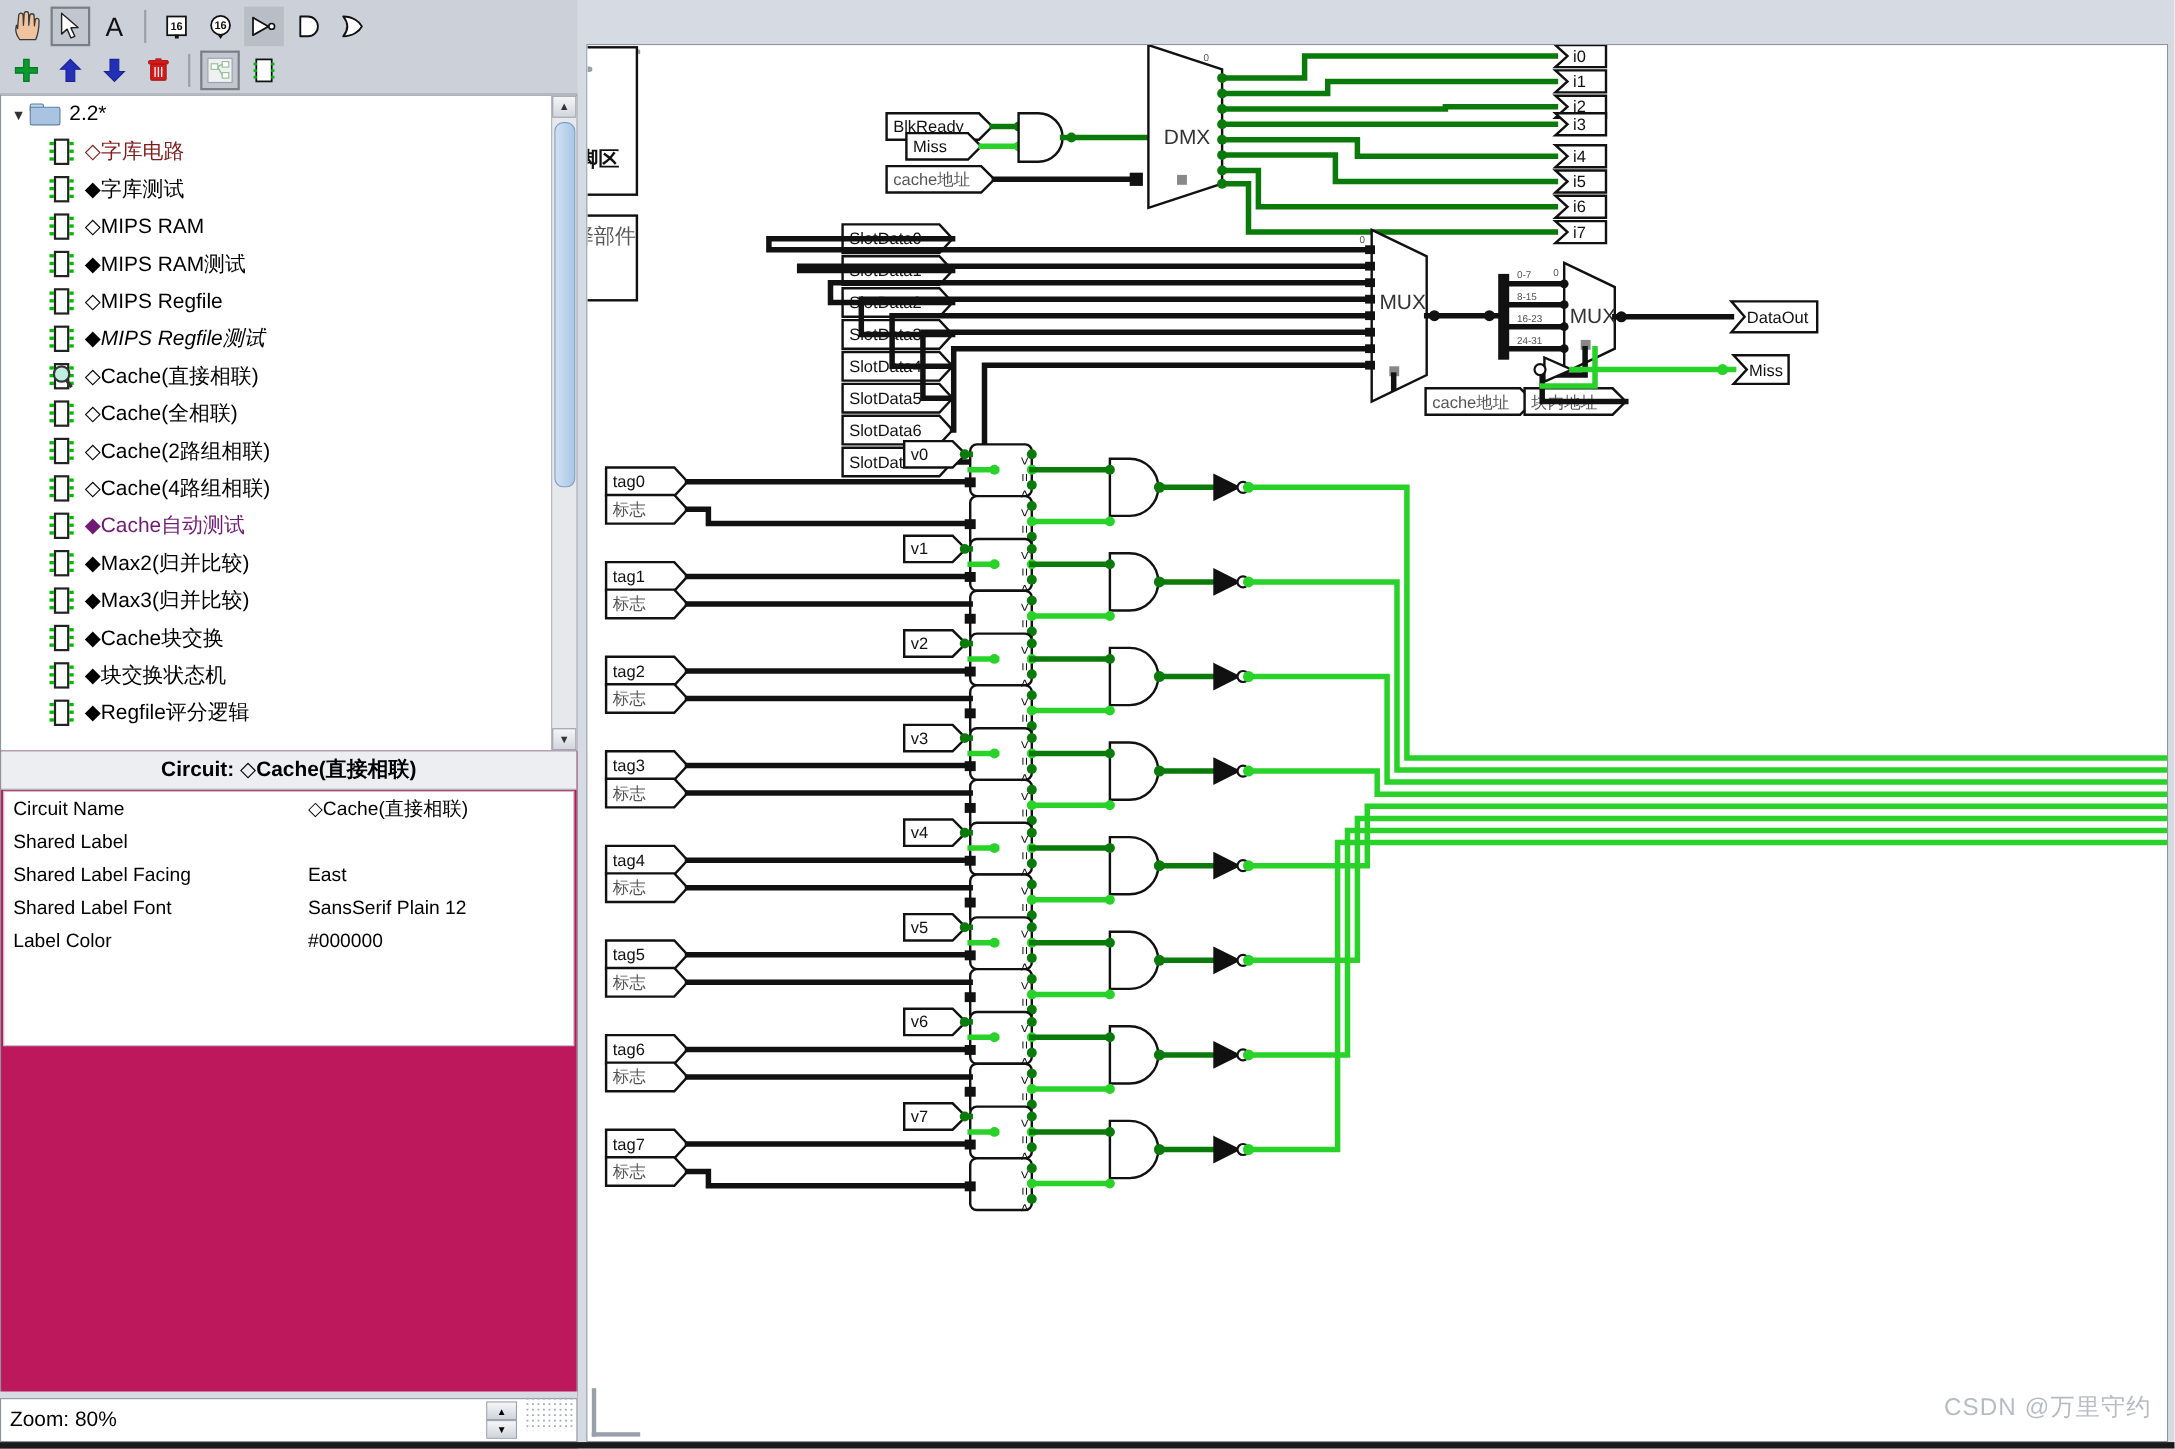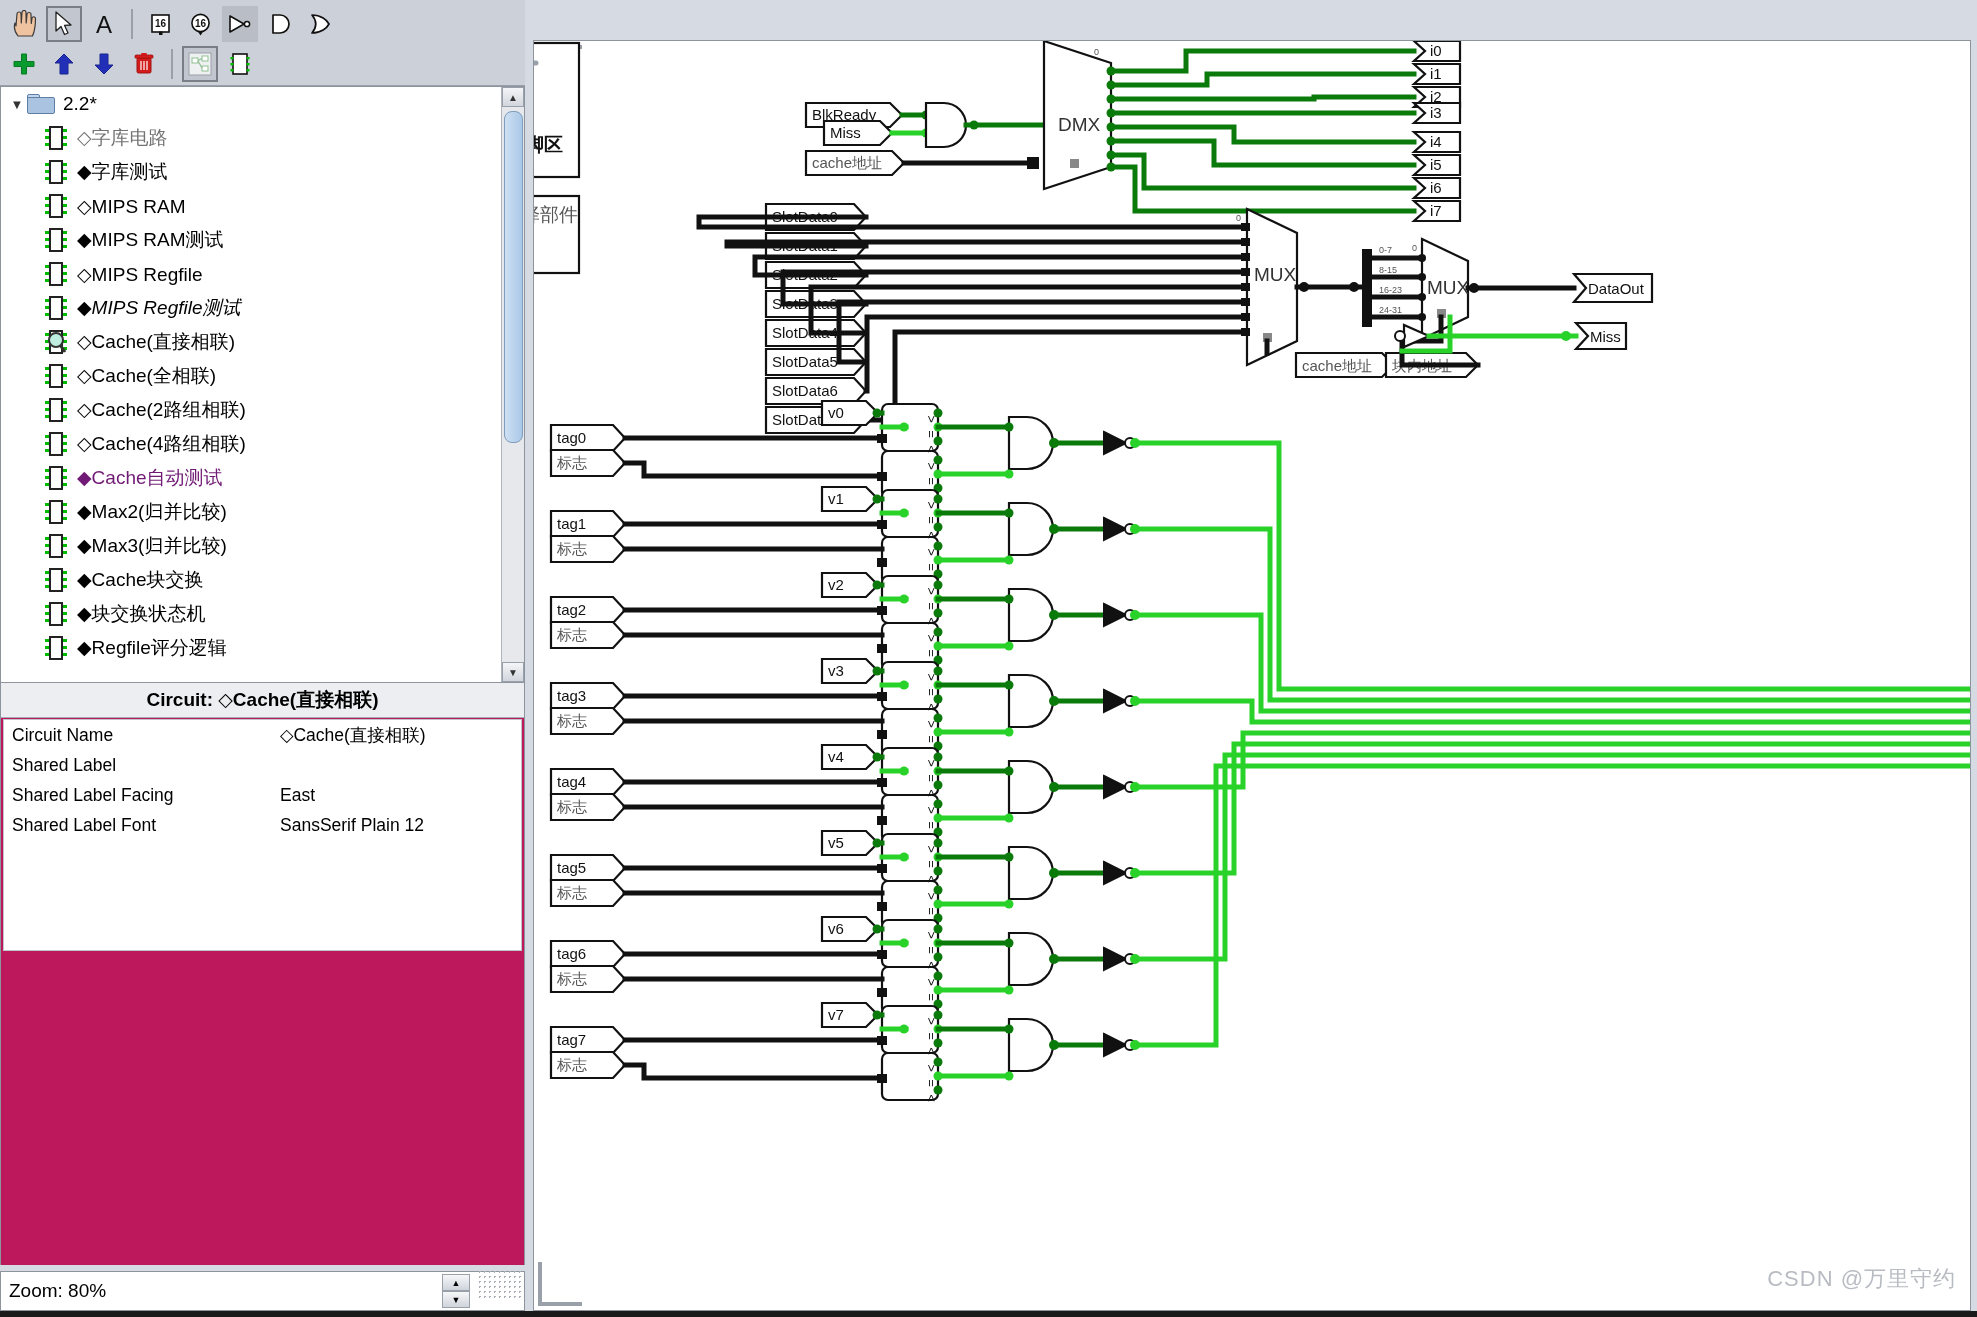--- a/index.html
+++ b/index.html
@@ -202,21 +202,21 @@
           <div class="tleaf">
             <span class="cnicon">
               <span class="bx"></span>
               <span class="pin" style="left:0;top:4px"></span>
               <span class="pin" style="left:0;top:11px"></span>
               <span class="pin" style="left:0;top:18px"></span>
               <span class="pin" style="left:18px;top:4px"></span>
               <span class="pin" style="left:18px;top:11px"></span>
               <span class="pin" style="left:18px;top:18px"></span>
             </span>
-            <span class="lbl" style="color: #737373; text-align: right;">◇字库电路</span>
+            <span class="lbl" style="color: #7f1d1d; text-align: right;">◇字库电路</span>
           </div>
           <div class="tleaf">
             <span class="cnicon">
               <span class="bx"></span>
               <span class="pin" style="left:0;top:4px"></span>
               <span class="pin" style="left:0;top:11px"></span>
               <span class="pin" style="left:0;top:18px"></span>
               <span class="pin" style="left:18px;top:4px"></span>
               <span class="pin" style="left:18px;top:11px"></span>
               <span class="pin" style="left:18px;top:18px"></span>
@@ -416,20 +416,24 @@
             <div class="k">Shared Label</div>
             <div class="v"></div>
           </div>
           <div class="arow">
             <div class="k">Shared Label Facing</div>
             <div class="v">East</div>
           </div>
           <div class="arow">
             <div class="k">Shared Label Font</div>
             <div class="v">SansSerif Plain 12</div>
+          </div>
+          <div class="arow">
+            <div class="k">Label Color</div>
+            <div class="v">#000000</div>
           </div>
         </div>
     </div>
   </div>
 
   <div class="status">
     <div class="zoombox">
       <span class="zoomtxt">Zoom: 80%</span>
       <div class="spin">
         <div>▲</div>

